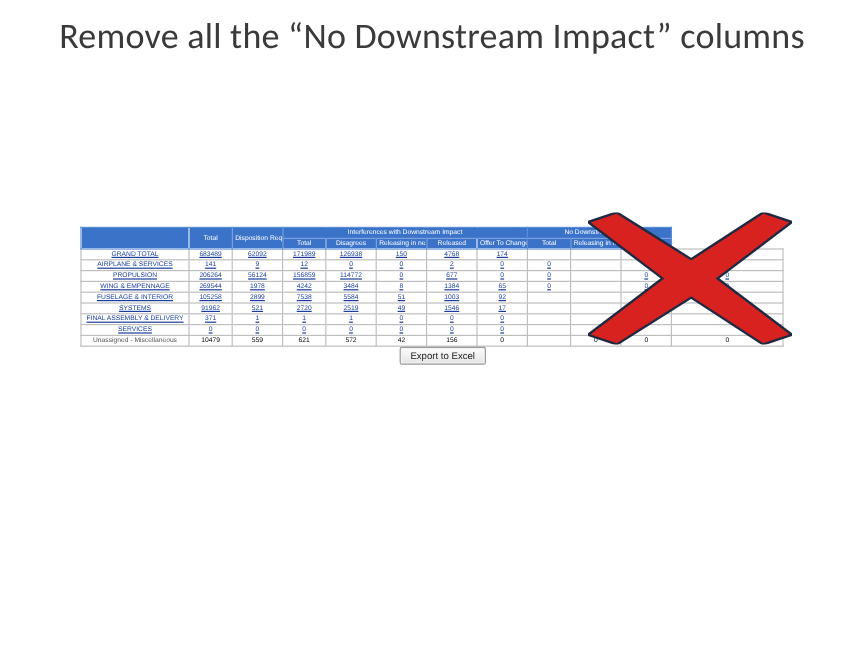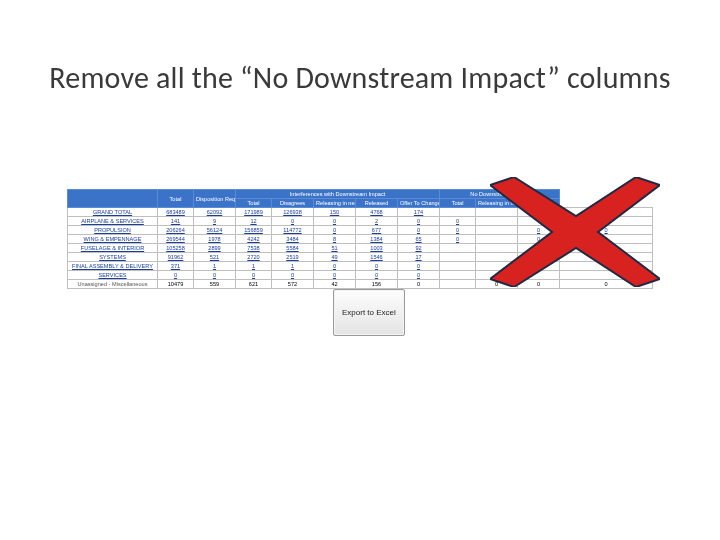--- a/index.html
+++ b/index.html
@@ -21,21 +21,20 @@
     position: absolute;
     top: 14px;
     left: 0;
     width: 720px;
     text-align: center;
     font-size: 30px;
     line-height: 1.15;
     color: #3a3a3a;
     font-weight: 400;
     letter-spacing: 0.2px;
-    margin-top: 47px;
   }
 
   
   .tbl-wrap {
     position: absolute;
     top: 189px;
     left: 67px;
     width: 586px;
   }
   table.data {
@@ -77,21 +76,21 @@
   col.cat   { width: 90px; }
   col.num   { width: 36px; }
   col.numw  { width: 42px; }
 
   .export-btn {
     position: absolute;
     top: 289px;
     left: 333px;
     font-family: Arial, sans-serif;
     font-size: 8px;
-    padding: 18px 8px;
+    padding: 2px 8px;
     background: linear-gradient(#fdfdfd, #e4e4e4);
     border: 1px solid #9a9a9a;
     border-radius: 2px;
     color: #222;
     box-shadow: 0 0 0 1px #f4f4f4 inset;
   }
 
   
   .redx {
     position: absolute;

